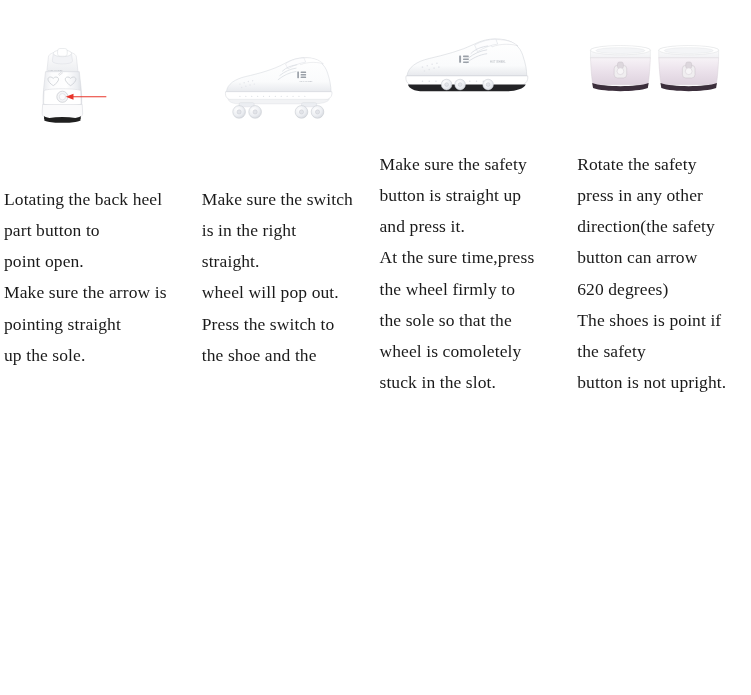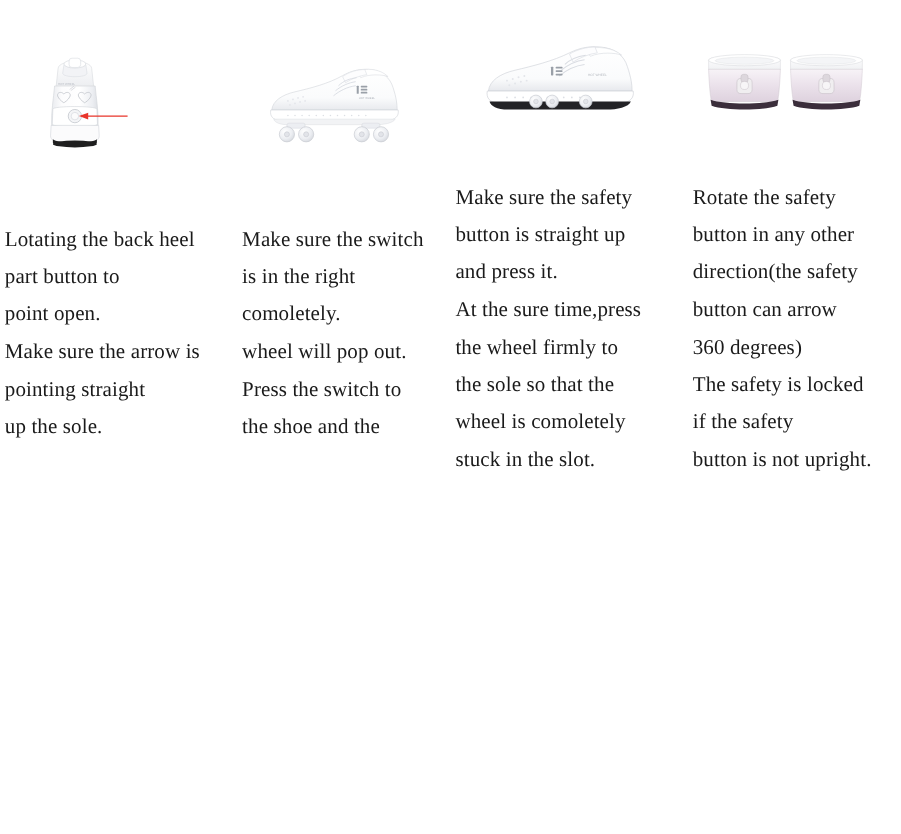--- a/index.html
+++ b/index.html
@@ -199,21 +199,21 @@
               <circle cx="206" cy="140" r="15" fill="url(#wheelg)" stroke="#c6c9cf" stroke-width="1.3"></circle>
               <circle cx="206" cy="140" r="5" fill="#e2e4e9" stroke="#c1c4cb" stroke-width="1"></circle>
               <circle cx="244" cy="140" r="15" fill="url(#wheelg)" stroke="#c6c9cf" stroke-width="1.3"></circle>
               <circle cx="244" cy="140" r="5" fill="#e2e4e9" stroke="#c1c4cb" stroke-width="1"></circle>
             </g>
           </g>
         </svg>
       </div>
       <div class="caption">
         <p>Make sure the switch is in the right</p>
-        <p>comoletely.</p>
+        <p>straight.</p>
         <p>wheel will pop out.</p>
         <p>Press the switch to the shoe and the</p>
       </div>
     </div>
 
     <div class="cell cell-left">
       <div class="figure short">
         <svg viewBox="0 0 360 150" width="100%" height="145" preserveAspectRatio="xMidYMid meet" aria-hidden="true">
           <defs>
             <linearGradient id="p3body" x1="0" y1="0" x2="0" y2="1">
@@ -326,22 +326,22 @@
             <ellipse cx="79" cy="17" rx="58" ry="7" fill="#f4f5f7" stroke="#dcdee2" stroke-width="0.8"></ellipse>
             <path d="M8 34 C8 34, 10 86, 14 98 L144 98 C148 86, 150 34, 150 34 Z" fill="url(#p4heel)" stroke="#d2c9d2" stroke-width="1"></path>
             <rect x="64" y="52" width="30" height="30" rx="8" fill="#f0eef0" stroke="#c9c2c9" stroke-width="1.2"></rect>
             <rect x="72" y="44" width="14" height="16" rx="5" fill="#ddd7dd" stroke="#c6bfc6" stroke-width="1"></rect>
             <circle cx="79" cy="66" r="8" fill="#f7f5f7" stroke="#c9c2c9" stroke-width="1"></circle>
             <path d="M12 94 C40 104, 118 104, 146 94 L144 106 C116 116, 42 116, 14 106 Z" fill="#3b2e3b"></path>
           </g>
         </svg>
       </div>
       <div class="caption">
-        <p>Rotate the safety button in any other</p>
+        <p>Rotate the safety press in any other</p>
         <p>direction(the safety button can arrow</p>
-        <p>360 degrees)</p>
-        <p>The safety is locked if the safety</p>
+        <p>620 degrees)</p>
+        <p>The shoes is point if the safety</p>
         <p>button is not upright.</p>
       </div>
     </div>
 
   </div>
 </div>
 
 </body></html>

